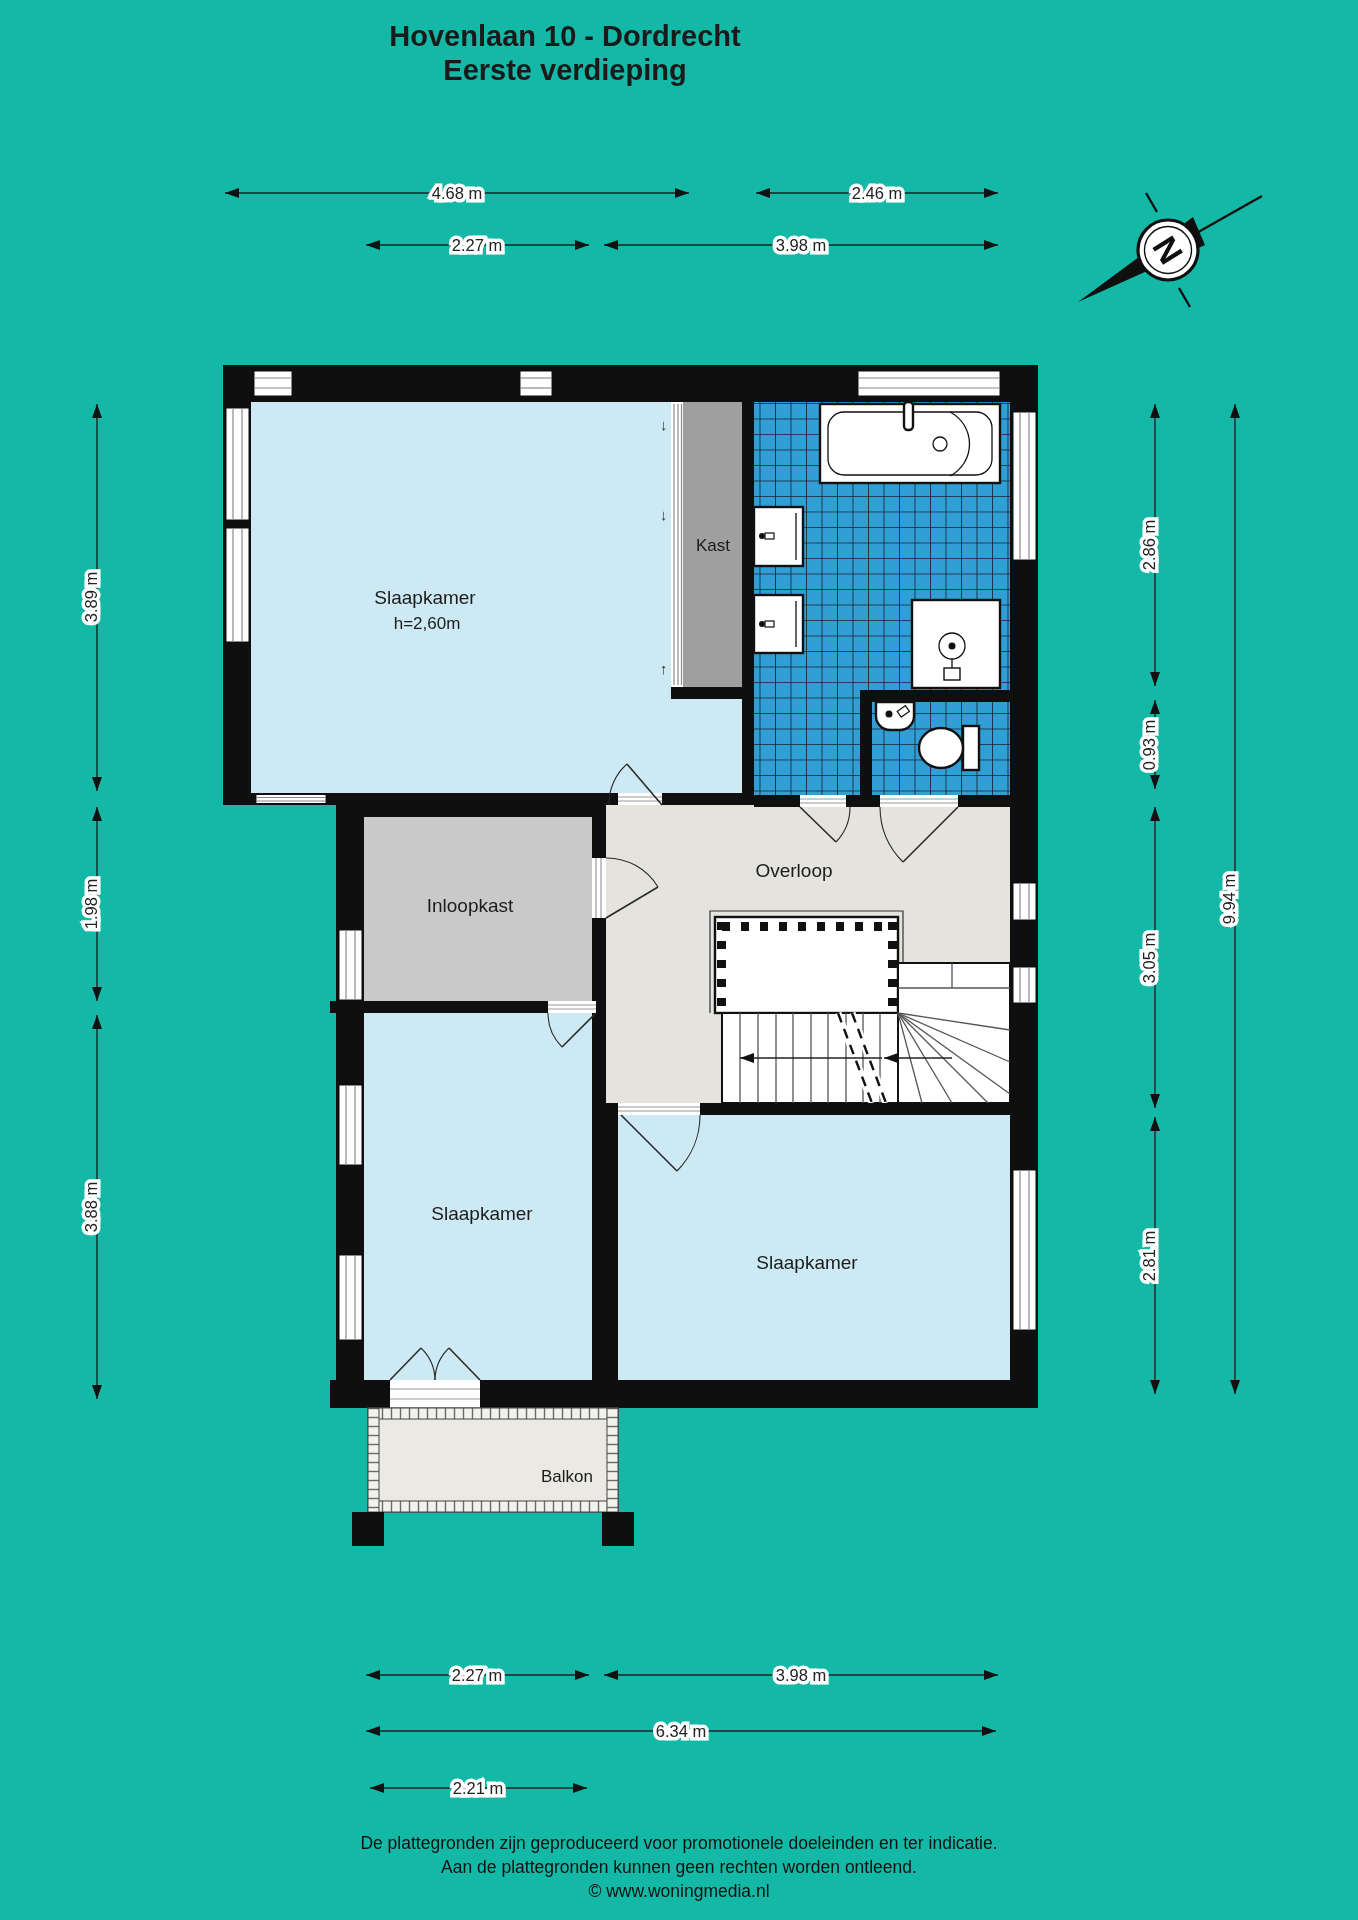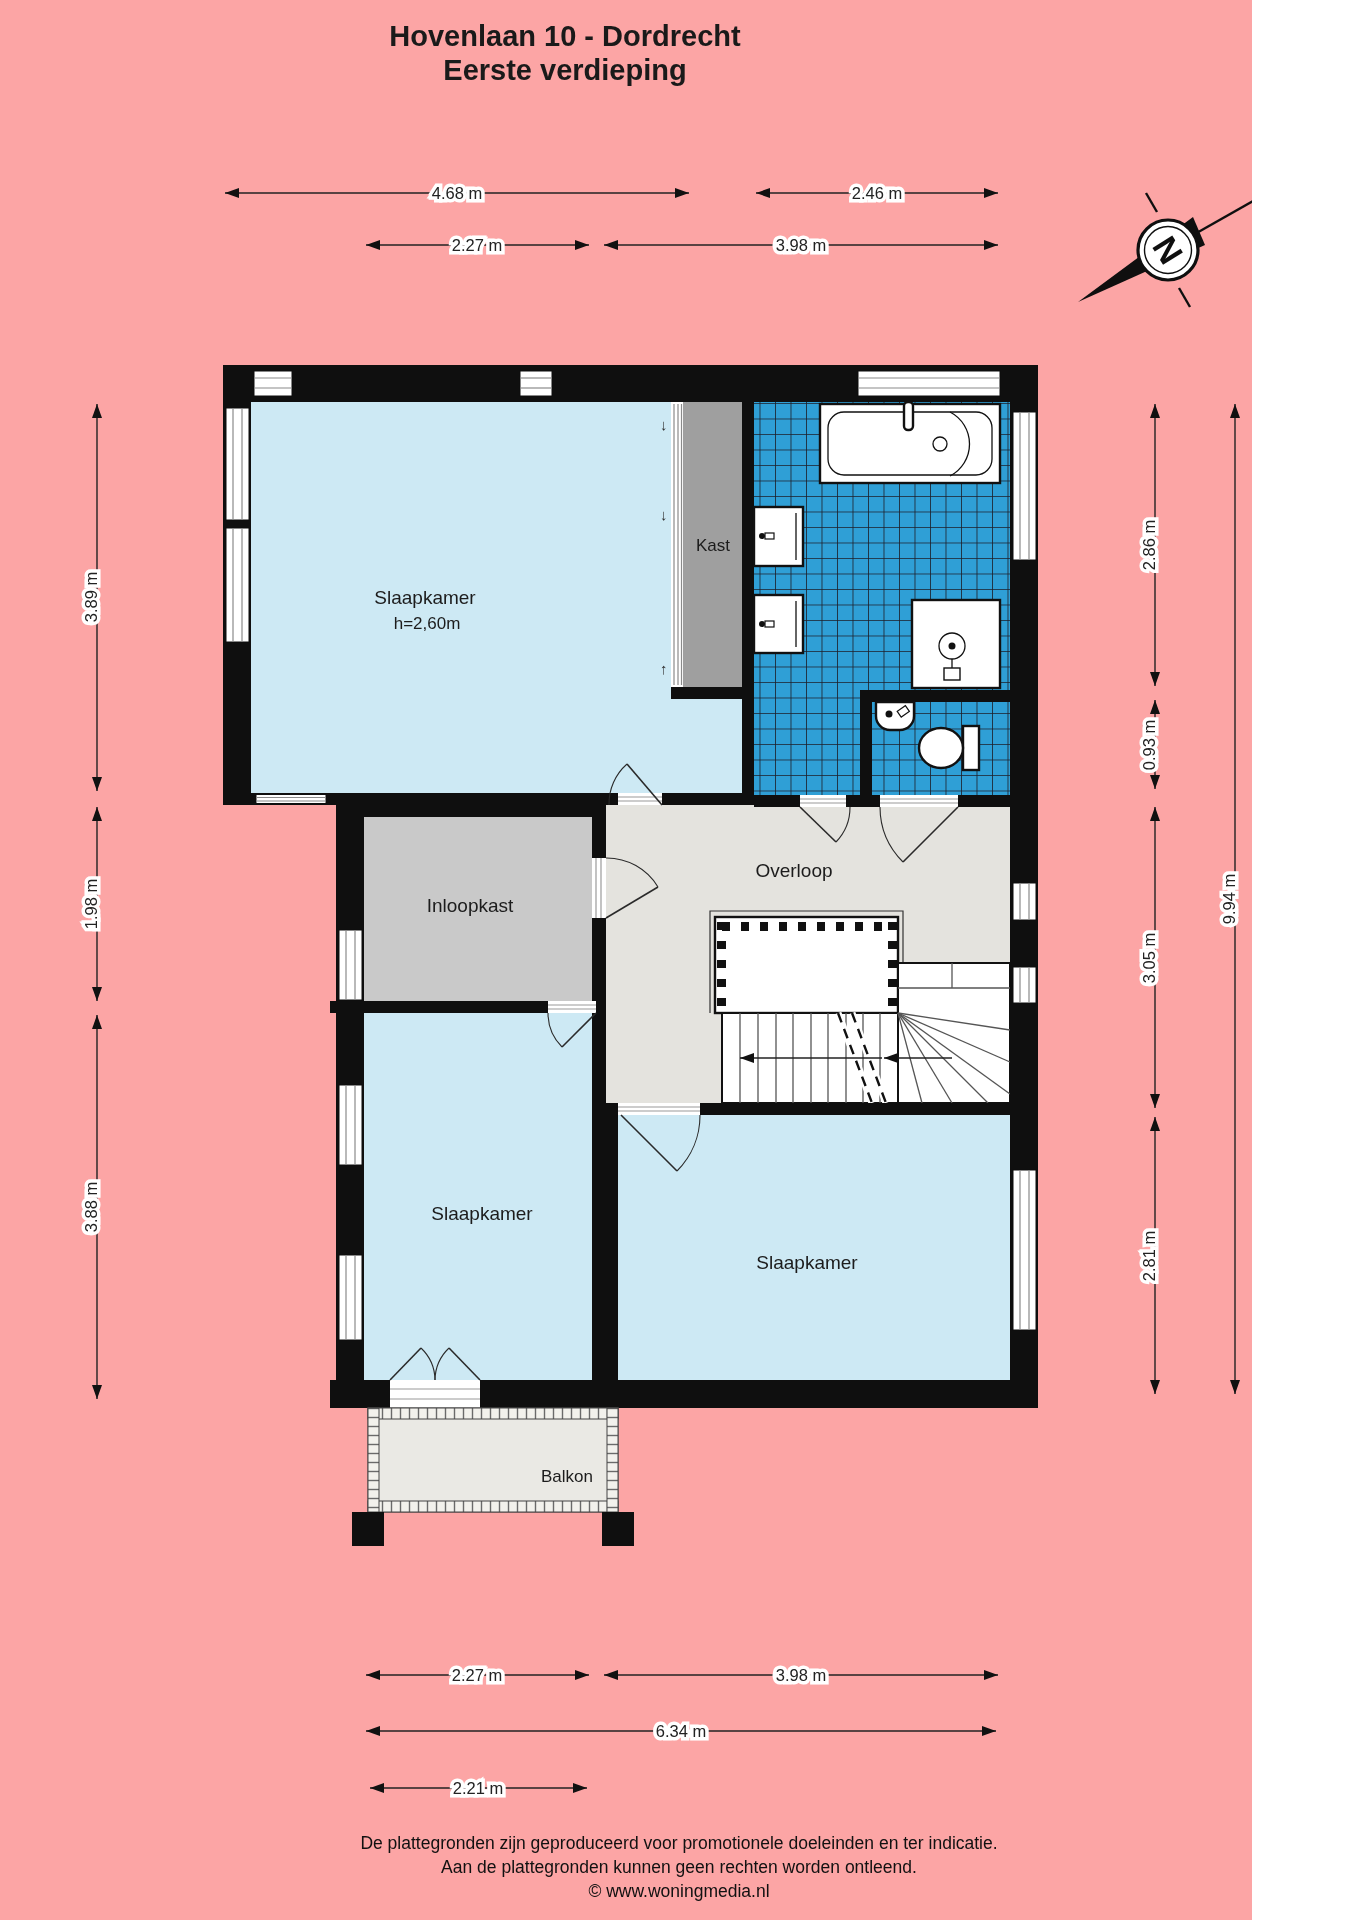--- a/index.html
+++ b/index.html
@@ -1,16 +1,16 @@
 <!DOCTYPE html>
 <html><head>
 <meta charset="utf-8">
 <style>
   html,body{margin:0;padding:0;background:#fff;}
-  .page{position:relative;width:1252px;height:1920px;background:#fca5a5;overflow:hidden;
+  .page{position:relative;width:1358px;height:1920px;background:#14b8a6;overflow:hidden;
         font-family:"Liberation Sans", sans-serif;}
   svg{position:absolute;left:0;top:0;}
   .title-line{font-family:"Liberation Sans",sans-serif;font-weight:bold;font-size:29px;fill:#1a1a1a;}
   .room-label{font-size:19px;fill:#1c1c1c;}
   .room-note{font-size:17px;fill:#1c1c1c;}
   .small-label{font-size:17px;fill:#1c1c1c;}
   .dim-label{font-size:16.5px;fill:#222;paint-order:stroke;stroke:#ffffff;stroke-width:7px;}
   .footer-line{font-size:17.5px;fill:#111;}
   .dimline{stroke:#222;stroke-width:1.4;}
   .wall{fill:#0f0f0f;}

